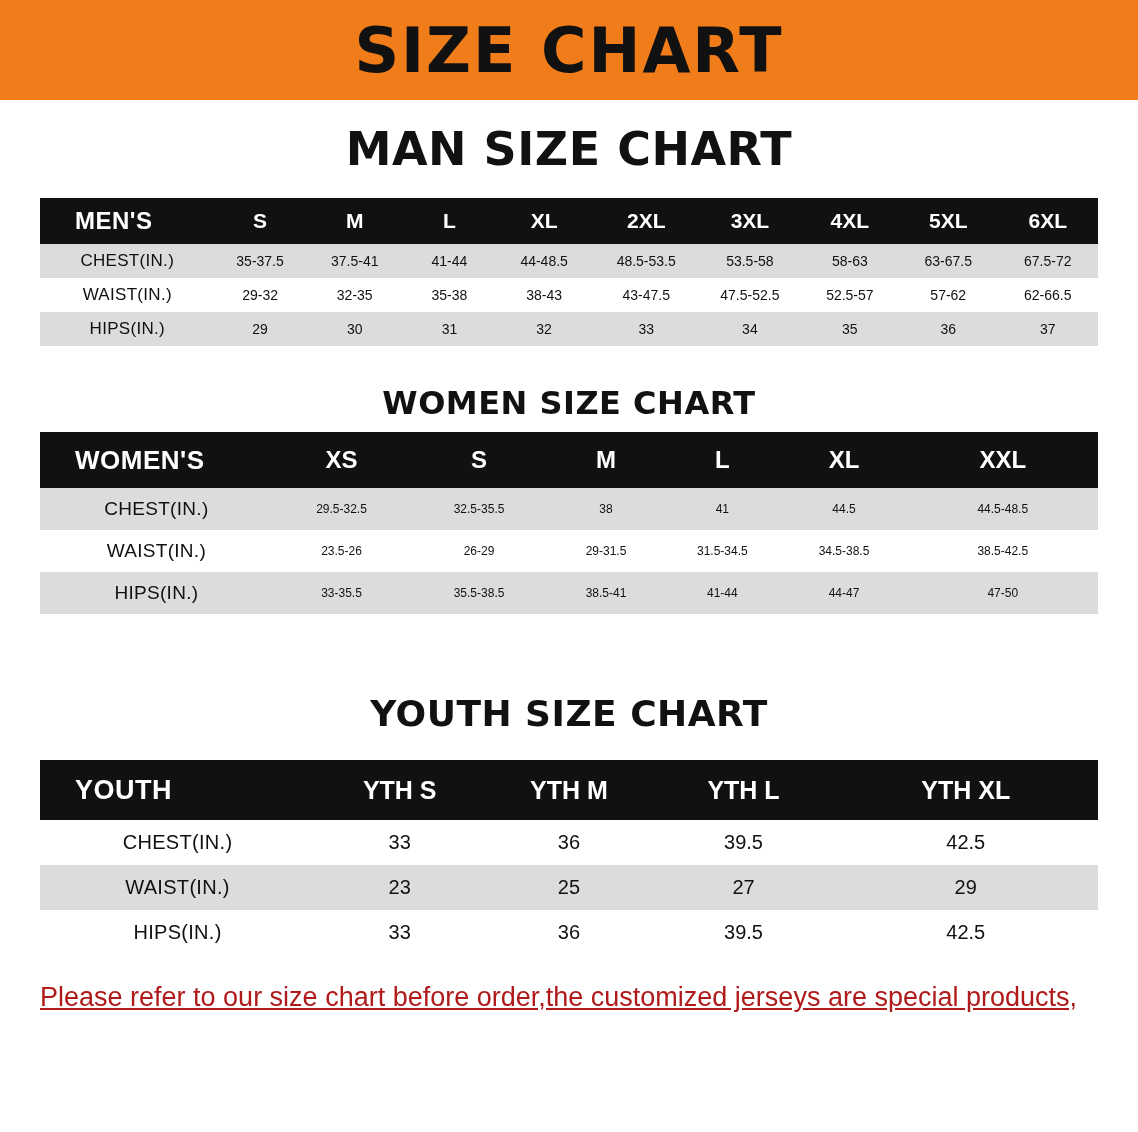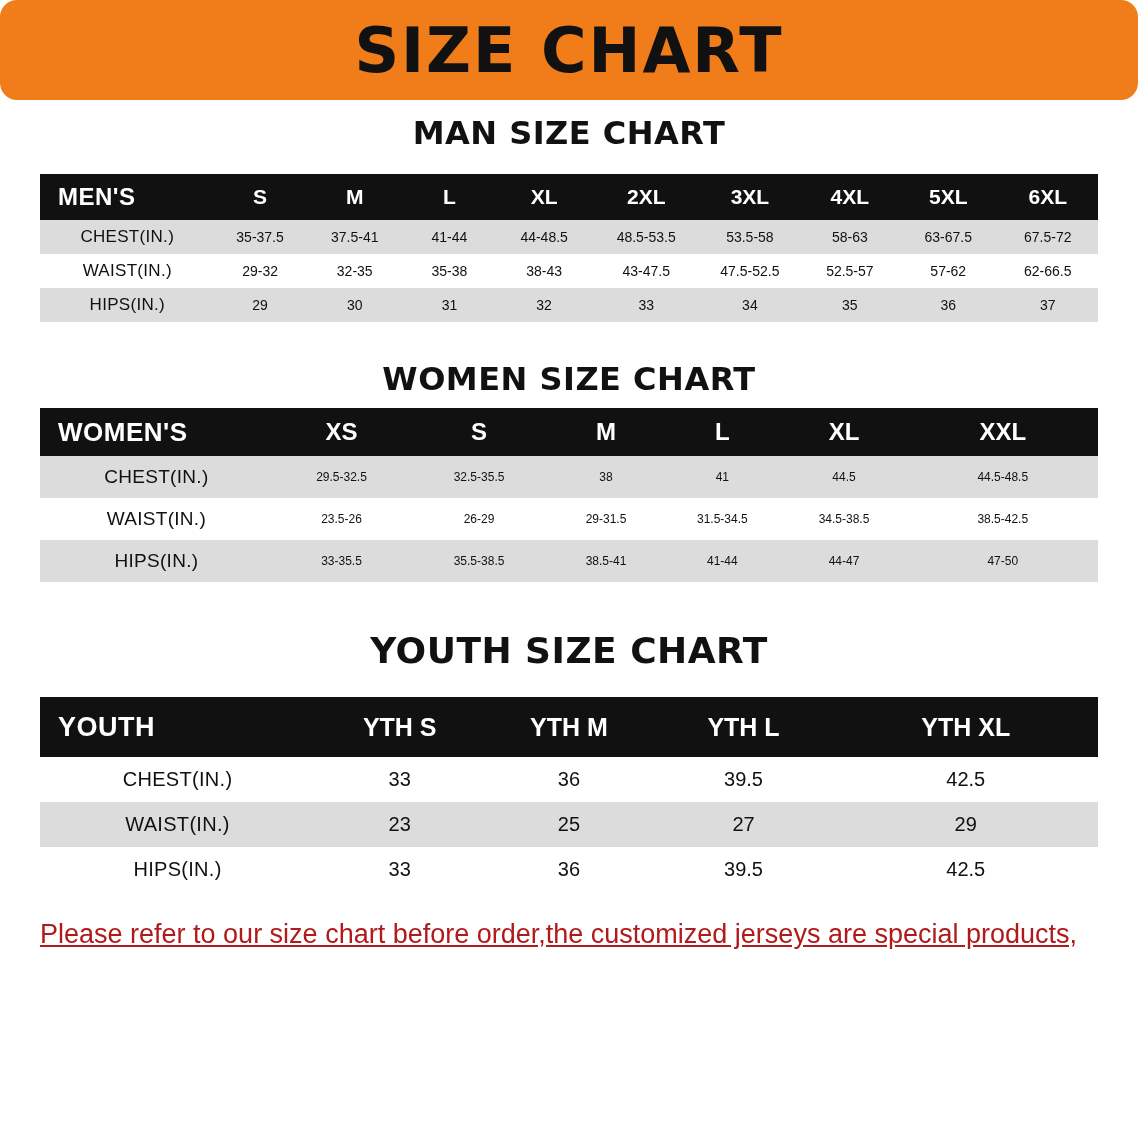--- a/index.html
+++ b/index.html
@@ -17,61 +17,60 @@
   }
 
   
   .banner {
     width: 100%;
     height: 100px;
     background: #f07c1a;
     display: flex;
     align-items: center;
     justify-content: center;
-    border-radius: 17px;
   }
   .banner-title {
     font-family: "DejaVu Sans", sans-serif;
     font-weight: bold;
     font-size: 62px;
     letter-spacing: 2px;
     color: #111111;
     line-height: 1;
     margin-top: 2px;
   }
 
   
   .section-title {
     text-align: center;
     font-family: "DejaVu Sans", sans-serif;
     font-weight: bold;
     color: #111111;
     letter-spacing: 0.5px;
   }
-  .title-man   { font-size: 32px; margin: 14px 0 22px 0; }
+  .title-man   { font-size: 46px; margin: 22px 0 22px 0; }
   .title-women { font-size: 32px; margin: 38px 0 10px 0; }
-  .title-youth { font-size: 36px; margin: 48px 0 26px 0; }
+  .title-youth { font-size: 36px; margin: 79px 0 26px 0; }
 
   
   .table-wrap { padding: 0 40px; }
   table {
     width: 100%;
     border-collapse: collapse;
     table-layout: fixed;
   }
   thead th {
     background: #111111;
     color: #ffffff;
     font-weight: bold;
     text-align: center;
     vertical-align: middle;
   }
   thead th.rowlabel {
     text-align: left;
-    padding-left: 18px;
+    padding-left: 35px;
     letter-spacing: 0.5px;
   }
   tbody td {
     text-align: center;
     vertical-align: middle;
     color: #111111;
   }
   tbody td.rowlabel {
     text-align: center;
     color: #111111;
@@ -79,21 +78,21 @@
   tbody tr.shade td { background: #dcdcdc; }
   tbody tr.plain td { background: #ffffff; }
 
   
   #men-table thead th { height: 46px; font-size: 21px; }
   #men-table thead th.rowlabel { font-size: 24px; }
   #men-table tbody td { height: 34px; font-size: 14px; }
   #men-table tbody td.rowlabel { font-size: 17px; letter-spacing: .3px; }
 
   
-  #women-table thead th { height: 48px; font-size: 24px; }
+  #women-table thead th { height: 56px; font-size: 24px; }
   #women-table thead th.rowlabel { font-size: 26px; }
   #women-table tbody td { height: 42px; font-size: 12px; }
   #women-table tbody td.rowlabel { font-size: 19px; letter-spacing: .3px; }
 
   
   #youth-table thead th { height: 60px; font-size: 25px; }
   #youth-table thead th.rowlabel { font-size: 27px; }
   #youth-table tbody td { height: 45px; font-size: 20px; }
   #youth-table tbody td.rowlabel { font-size: 20px; letter-spacing: .3px; }
 

